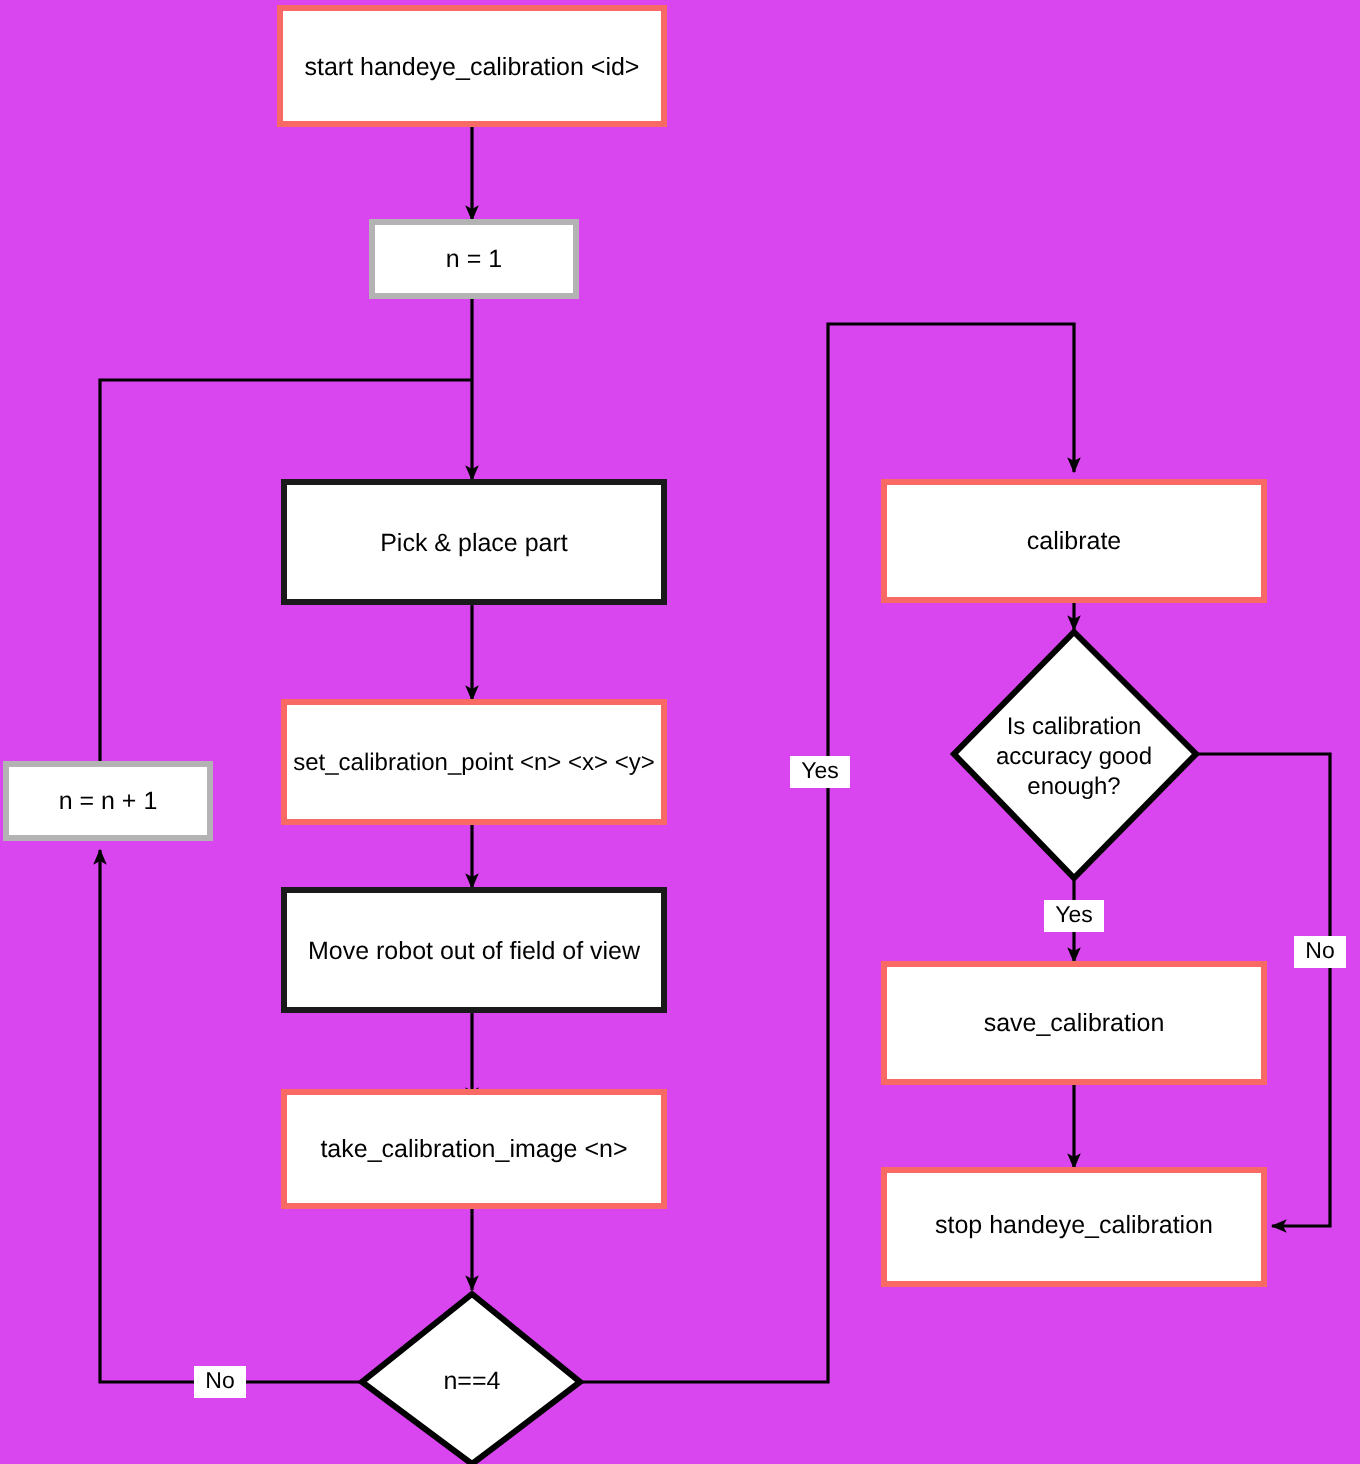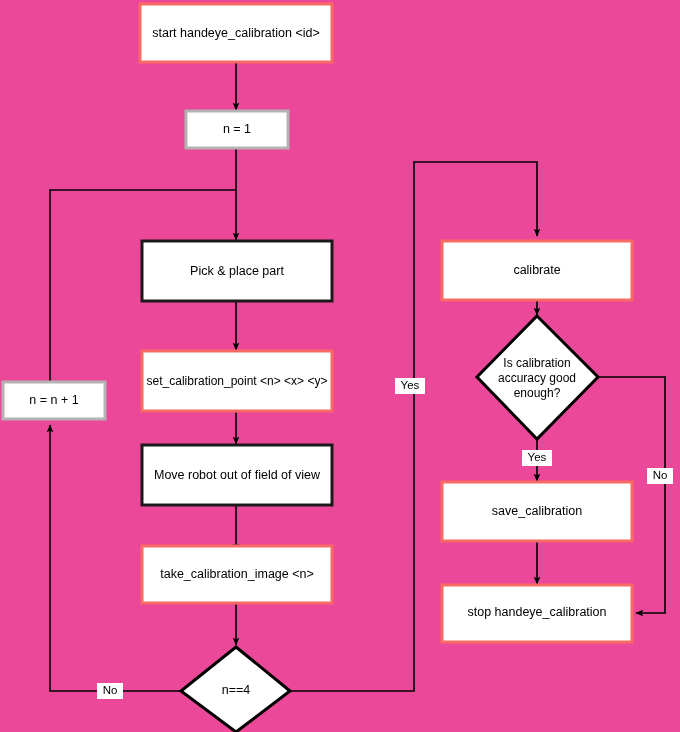--- a/index.html
+++ b/index.html
@@ -10,21 +10,21 @@
   body {
     width: 680px;
     height: 732px;
     font-family: "Liberation Sans", sans-serif;
     overflow: hidden;
   }
   #flowchart-root {
     position: relative;
     width: 680px;
     height: 732px;
-    background: #ec4899;
+    background: #d946ef;
   }
   svg.chart-canvas {
     display: block;
     width: 680px;
     height: 732px;
   }
   .node-box {
     fill: #ffffff;
   }
   .node-box.red {

